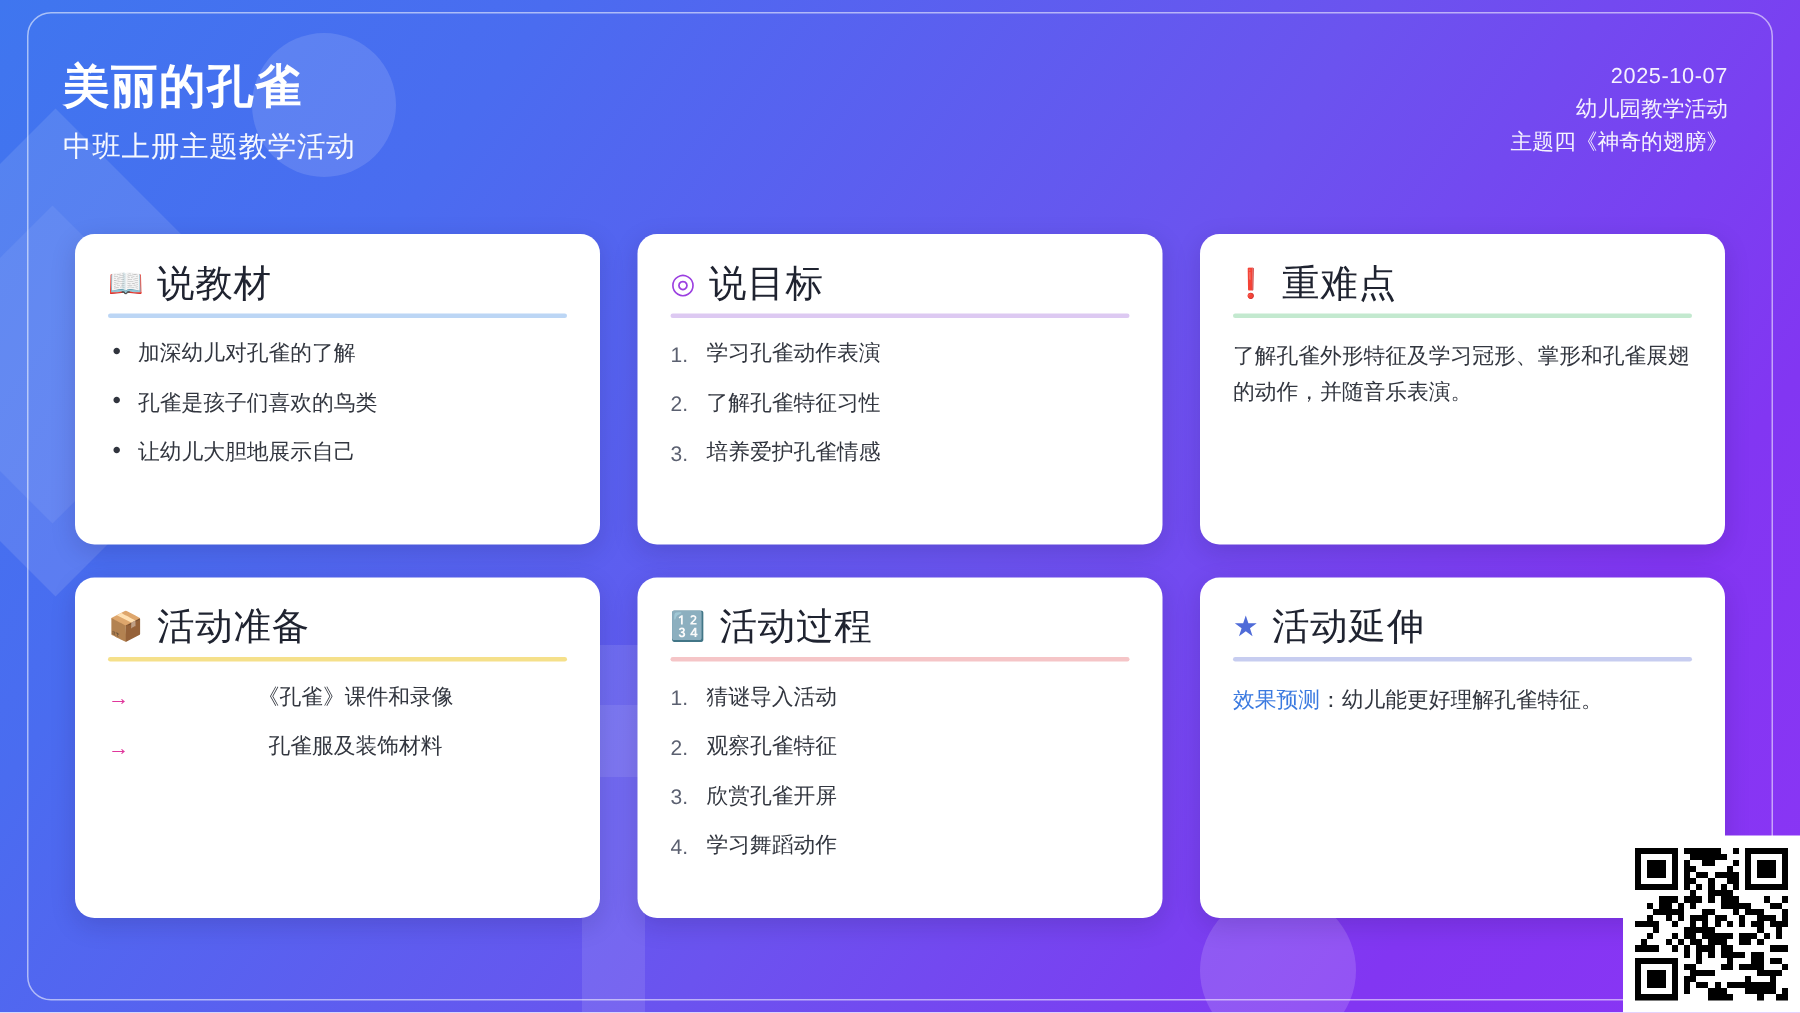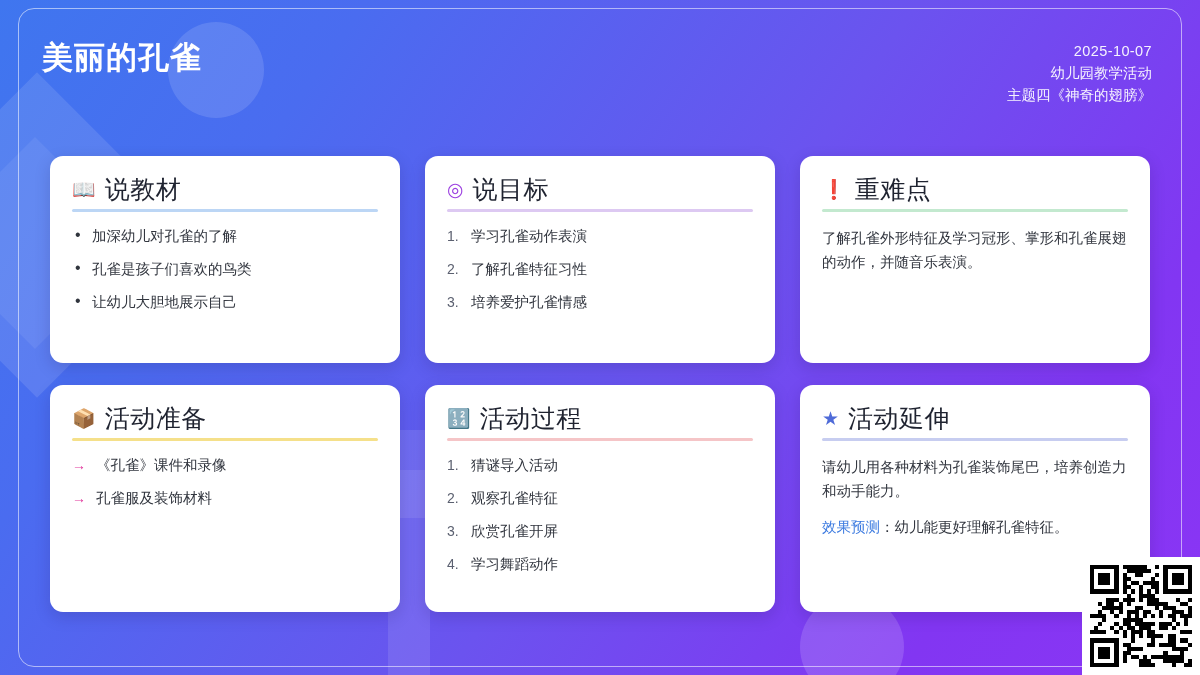--- a/index.html
+++ b/index.html
@@ -105,21 +105,21 @@
     counter-increment:n;position:relative;padding-left:24px;
     margin-bottom:13px;font-size:14.5px;line-height:20px;color:#32363f;
   }
   ol.numbered li:before{
     content:counter(n) ".";position:absolute;left:0;top:0;
     color:#5b6070;font-size:14px;
   }
   ul.arrows{margin:0;padding:0;list-style:none;}
   ul.arrows li{
     position:relative;padding-left:24px;margin-bottom:13px;
-    font-size:14.5px;line-height:20px;color:#32363f;
+    font-size:14.5px;line-height:20px;color:#32363f;text-align:center;
   }
   ul.arrows li:before{
     content:"→";position:absolute;left:0;top:0;
     color:#e0369b;font-size:14px;
   }
   .para{
     margin:0;font-size:14.5px;line-height:24px;color:#32363f;
   }
   .para + .para{margin-top:12px;}
   .accent-label{color:#3b7ae0;}
@@ -142,20 +142,21 @@
   <div class="deco deco-band"></div>
   <div class="deco deco-band2"></div>
   <div class="deco deco-circle-title"></div>
   <div class="deco deco-circle-bottom"></div>
 
   <div class="frame"></div>
 
   <div class="header">
     <div class="hdr-left">
       <h1 class="slide-title">美丽的孔雀</h1>
+      <p class="slide-sub">中班上册主题教学活动</p>
     </div>
     <div class="hdr-right">
       <div class="hdr-date">2025-10-07</div>
       <div>幼儿园教学活动</div>
       <div>主题四《神奇的翅膀》</div>
     </div>
   </div>
 
   <div class="grid" id="grid">
       <div class="card">
@@ -213,21 +214,20 @@
           <li>欣赏孔雀开屏</li>
           <li>学习舞蹈动作</li>
         </ol>
       </div>
       <div class="card">
         <div class="card-head">
           <span class="card-icon" style="color: rgb(79, 107, 216);">★</span>
           <span class="card-title">活动延伸</span>
         </div>
         <div class="rule" style="background: rgb(199, 205, 240);"></div>
-        <p class="para">请幼儿用各种材料为孔雀装饰尾巴，培养创造力和动手能力。</p>
         <p class="para"><span class="accent-label">效果预测</span><span>：幼儿能更好理解孔雀特征。</span></p>
       </div>
     </div>
 
   <div class="qr-wrap">
     <svg class="qr" id="qr-svg" viewBox="0 0 25 25" shape-rendering="crispEdges">
         <rect width="25" height="25" fill="#ffffff"></rect>
         <path d="M0 0h1v1h-1zM1 0h1v1h-1zM2 0h1v1h-1zM3 0h1v1h-1zM4 0h1v1h-1zM5 0h1v1h-1zM6 0h1v1h-1zM8 0h1v1h-1zM9 0h1v1h-1zM10 0h1v1h-1zM11 0h1v1h-1zM12 0h1v1h-1zM13 0h1v1h-1zM16 0h1v1h-1zM18 0h1v1h-1zM19 0h1v1h-1zM20 0h1v1h-1zM21 0h1v1h-1zM22 0h1v1h-1zM23 0h1v1h-1zM24 0h1v1h-1zM0 1h1v1h-1zM6 1h1v1h-1zM9 1h1v1h-1zM10 1h1v1h-1zM11 1h1v1h-1zM12 1h1v1h-1zM13 1h1v1h-1zM14 1h1v1h-1zM18 1h1v1h-1zM24 1h1v1h-1zM0 2h1v1h-1zM2 2h1v1h-1zM3 2h1v1h-1zM4 2h1v1h-1zM6 2h1v1h-1zM8 2h1v1h-1zM11 2h1v1h-1zM12 2h1v1h-1zM16 2h1v1h-1zM18 2h1v1h-1zM20 2h1v1h-1zM21 2h1v1h-1zM22 2h1v1h-1zM24 2h1v1h-1zM0 3h1v1h-1zM2 3h1v1h-1zM3 3h1v1h-1zM4 3h1v1h-1zM6 3h1v1h-1zM8 3h1v1h-1zM9 3h1v1h-1zM15 3h1v1h-1zM18 3h1v1h-1zM20 3h1v1h-1zM21 3h1v1h-1zM22 3h1v1h-1zM24 3h1v1h-1zM0 4h1v1h-1zM2 4h1v1h-1zM3 4h1v1h-1zM4 4h1v1h-1zM6 4h1v1h-1zM8 4h1v1h-1zM10 4h1v1h-1zM11 4h1v1h-1zM13 4h1v1h-1zM14 4h1v1h-1zM15 4h1v1h-1zM16 4h1v1h-1zM18 4h1v1h-1zM20 4h1v1h-1zM21 4h1v1h-1zM22 4h1v1h-1zM24 4h1v1h-1zM0 5h1v1h-1zM6 5h1v1h-1zM8 5h1v1h-1zM9 5h1v1h-1zM12 5h1v1h-1zM15 5h1v1h-1zM16 5h1v1h-1zM18 5h1v1h-1zM24 5h1v1h-1zM0 6h1v1h-1zM1 6h1v1h-1zM2 6h1v1h-1zM3 6h1v1h-1zM4 6h1v1h-1zM5 6h1v1h-1zM6 6h1v1h-1zM8 6h1v1h-1zM10 6h1v1h-1zM12 6h1v1h-1zM14 6h1v1h-1zM16 6h1v1h-1zM18 6h1v1h-1zM19 6h1v1h-1zM20 6h1v1h-1zM21 6h1v1h-1zM22 6h1v1h-1zM23 6h1v1h-1zM24 6h1v1h-1zM9 7h1v1h-1zM12 7h1v1h-1zM13 7h1v1h-1zM14 7h1v1h-1zM15 7h1v1h-1zM4 8h1v1h-1zM5 8h1v1h-1zM6 8h1v1h-1zM8 8h1v1h-1zM9 8h1v1h-1zM10 8h1v1h-1zM12 8h1v1h-1zM14 8h1v1h-1zM15 8h1v1h-1zM16 8h1v1h-1zM21 8h1v1h-1zM24 8h1v1h-1zM2 9h1v1h-1zM4 9h1v1h-1zM5 9h1v1h-1zM7 9h1v1h-1zM9 9h1v1h-1zM14 9h1v1h-1zM15 9h1v1h-1zM16 9h1v1h-1zM17 9h1v1h-1zM18 9h1v1h-1zM22 9h1v1h-1zM23 9h1v1h-1zM3 10h1v1h-1zM4 10h1v1h-1zM5 10h1v1h-1zM6 10h1v1h-1zM7 10h1v1h-1zM11 10h1v1h-1zM12 10h1v1h-1zM16 10h1v1h-1zM18 10h1v1h-1zM19 10h1v1h-1zM20 10h1v1h-1zM24 10h1v1h-1zM2 11h1v1h-1zM5 11h1v1h-1zM7 11h1v1h-1zM9 11h1v1h-1zM10 11h1v1h-1zM11 11h1v1h-1zM13 11h1v1h-1zM14 11h1v1h-1zM17 11h1v1h-1zM20 11h1v1h-1zM21 11h1v1h-1zM22 11h1v1h-1zM24 11h1v1h-1zM0 12h1v1h-1zM1 12h1v1h-1zM2 12h1v1h-1zM3 12h1v1h-1zM6 12h1v1h-1zM9 12h1v1h-1zM11 12h1v1h-1zM13 12h1v1h-1zM15 12h1v1h-1zM17 12h1v1h-1zM19 12h1v1h-1zM20 12h1v1h-1zM22 12h1v1h-1zM23 12h1v1h-1zM24 12h1v1h-1zM3 13h1v1h-1zM8 13h1v1h-1zM9 13h1v1h-1zM10 13h1v1h-1zM11 13h1v1h-1zM12 13h1v1h-1zM20 13h1v1h-1zM23 13h1v1h-1zM2 14h1v1h-1zM6 14h1v1h-1zM8 14h1v1h-1zM9 14h1v1h-1zM11 14h1v1h-1zM12 14h1v1h-1zM13 14h1v1h-1zM14 14h1v1h-1zM15 14h1v1h-1zM17 14h1v1h-1zM18 14h1v1h-1zM19 14h1v1h-1zM21 14h1v1h-1zM23 14h1v1h-1zM1 15h1v1h-1zM5 15h1v1h-1zM7 15h1v1h-1zM9 15h1v1h-1zM10 15h1v1h-1zM12 15h1v1h-1zM13 15h1v1h-1zM14 15h1v1h-1zM17 15h1v1h-1zM18 15h1v1h-1zM20 15h1v1h-1zM0 16h1v1h-1zM1 16h1v1h-1zM2 16h1v1h-1zM3 16h1v1h-1zM6 16h1v1h-1zM8 16h1v1h-1zM10 16h1v1h-1zM11 16h1v1h-1zM12 16h1v1h-1zM14 16h1v1h-1zM15 16h1v1h-1zM22 16h1v1h-1zM23 16h1v1h-1zM24 16h1v1h-1zM8 17h1v1h-1zM10 17h1v1h-1zM12 17h1v1h-1zM14 17h1v1h-1zM15 17h1v1h-1zM16 17h1v1h-1zM17 17h1v1h-1zM19 17h1v1h-1zM20 17h1v1h-1zM0 18h1v1h-1zM1 18h1v1h-1zM2 18h1v1h-1zM3 18h1v1h-1zM4 18h1v1h-1zM5 18h1v1h-1zM6 18h1v1h-1zM10 18h1v1h-1zM15 18h1v1h-1zM19 18h1v1h-1zM20 18h1v1h-1zM22 18h1v1h-1zM23 18h1v1h-1zM0 19h1v1h-1zM6 19h1v1h-1zM8 19h1v1h-1zM9 19h1v1h-1zM14 19h1v1h-1zM15 19h1v1h-1zM17 19h1v1h-1zM18 19h1v1h-1zM19 19h1v1h-1zM20 19h1v1h-1zM24 19h1v1h-1zM0 20h1v1h-1zM2 20h1v1h-1zM3 20h1v1h-1zM4 20h1v1h-1zM6 20h1v1h-1zM9 20h1v1h-1zM10 20h1v1h-1zM11 20h1v1h-1zM12 20h1v1h-1zM20 20h1v1h-1zM21 20h1v1h-1zM22 20h1v1h-1zM23 20h1v1h-1zM0 21h1v1h-1zM2 21h1v1h-1zM3 21h1v1h-1zM4 21h1v1h-1zM6 21h1v1h-1zM8 21h1v1h-1zM9 21h1v1h-1zM18 21h1v1h-1zM22 21h1v1h-1zM0 22h1v1h-1zM2 22h1v1h-1zM3 22h1v1h-1zM4 22h1v1h-1zM6 22h1v1h-1zM8 22h1v1h-1zM10 22h1v1h-1zM11 22h1v1h-1zM13 22h1v1h-1zM15 22h1v1h-1zM16 22h1v1h-1zM17 22h1v1h-1zM18 22h1v1h-1zM19 22h1v1h-1zM20 22h1v1h-1zM21 22h1v1h-1zM22 22h1v1h-1zM0 23h1v1h-1zM6 23h1v1h-1zM8 23h1v1h-1zM12 23h1v1h-1zM13 23h1v1h-1zM14 23h1v1h-1zM18 23h1v1h-1zM19 23h1v1h-1zM20 23h1v1h-1zM21 23h1v1h-1zM22 23h1v1h-1zM24 23h1v1h-1zM0 24h1v1h-1zM1 24h1v1h-1zM2 24h1v1h-1zM3 24h1v1h-1zM4 24h1v1h-1zM5 24h1v1h-1zM6 24h1v1h-1zM12 24h1v1h-1zM13 24h1v1h-1zM14 24h1v1h-1zM15 24h1v1h-1zM20 24h1v1h-1zM23 24h1v1h-1zM24 24h1v1h-1z" fill="#000000"></path>
       </svg>
   </div>

